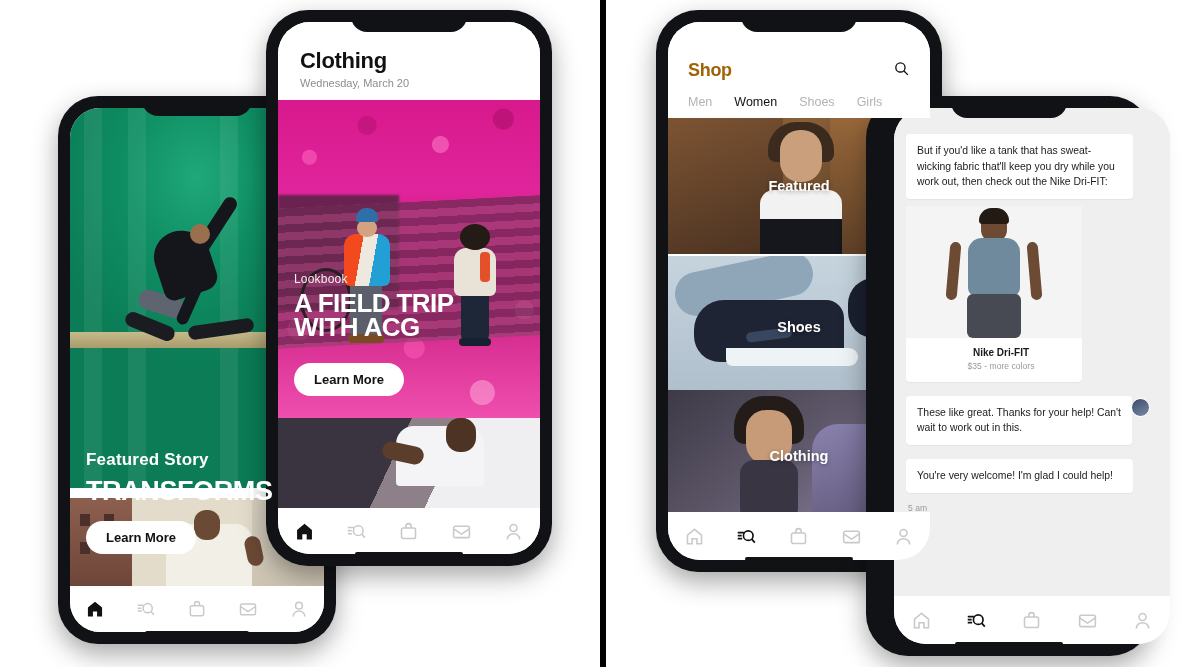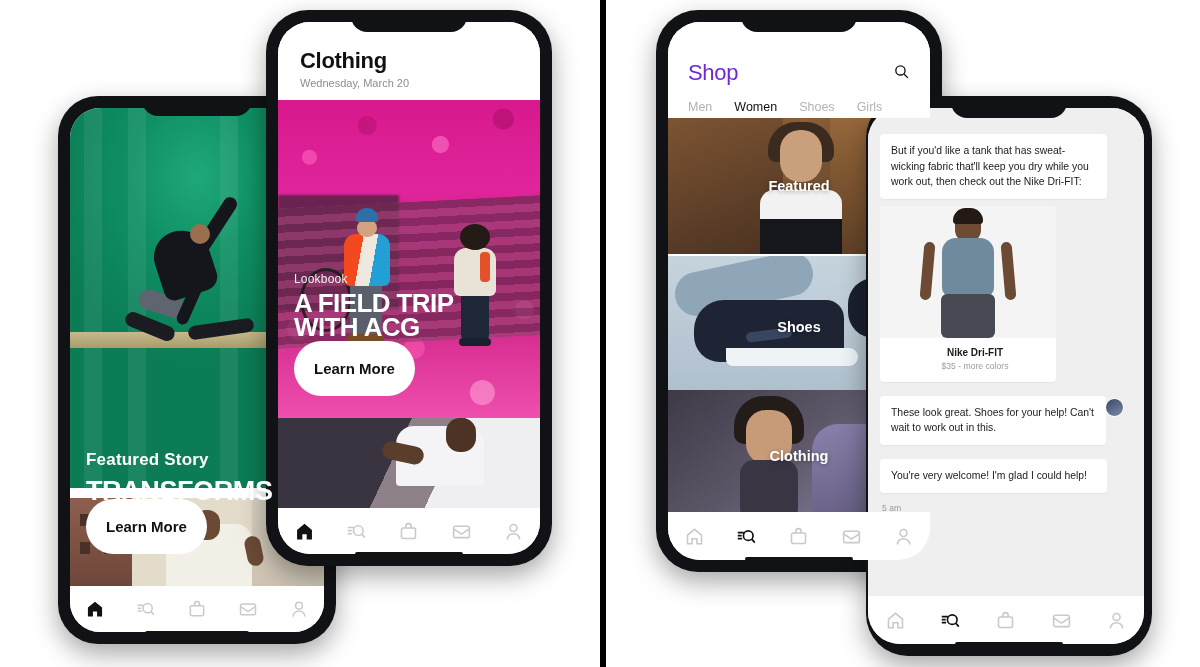--- a/index.html
+++ b/index.html
@@ -40,21 +40,21 @@
   .yogi .torso{position:absolute;left:38px;bottom:42px;width:56px;height:66px;background:#14161b;border-radius:26px 30px 14px 10px;transform:rotate(-18deg);}
   .yogi .armup{position:absolute;left:74px;bottom:86px;width:14px;height:64px;background:#14161b;border-radius:8px;transform:rotate(33deg);transform-origin:bottom center;}
   .yogi .armdn{position:absolute;left:66px;bottom:12px;width:12px;height:48px;background:#14161b;border-radius:7px;transform:rotate(24deg);}
   .yogi .head{position:absolute;left:72px;bottom:94px;width:20px;height:20px;border-radius:50%;background:#9a6f4d;}
   .yogi .legL{position:absolute;left:6px;bottom:4px;width:52px;height:15px;background:#1a1c22;border-radius:8px;transform:rotate(22deg);}
   .yogi .legR{position:absolute;left:70px;bottom:2px;width:66px;height:14px;background:#1a1c22;border-radius:8px;transform:rotate(-8deg);}
   .yogi .thigh{position:absolute;left:20px;bottom:24px;width:48px;height:20px;background:#5e6470;border-radius:12px;transform:rotate(18deg);}
   .yoga-caption{position:absolute;left:0;right:0;bottom:128px;padding:0 16px;z-index:4;}
   .cap-kicker{color:#fff;font-size:17px;font-weight:700;letter-spacing:.2px;margin-bottom:8px;}
   .cap-title{color:#fff;font-weight:800;font-size:27px;line-height:.97;letter-spacing:-.4px;text-transform:uppercase;}
-  .pill{display:inline-block;background:#fff;color:#111;border-radius:999px;padding:19px 20px;font-size:15px;font-weight:600;margin-top:12px;}
+  .pill{display:inline-block;background:#fff;color:#111;border-radius:999px;padding:9px 20px;font-size:13px;font-weight:600;margin-top:12px;}
   .yoga-pillwrap{position:absolute;left:16px;bottom:78px;z-index:5;}
   .street{position:absolute;left:0;right:0;bottom:46px;height:88px;overflow:hidden;background:#cfc6b4;}
   .street .sky{position:absolute;left:0;right:0;top:0;height:100%;background:linear-gradient(180deg,#d9d2c3 0%,#cdc4b2 100%);}
   .street .bldgL{position:absolute;left:0;top:0;width:62px;height:100%;background:linear-gradient(180deg,#8d5f4f,#6e4639);}
   .street .win{position:absolute;width:10px;height:12px;background:#4a3029;}
   .street .wall{position:absolute;left:62px;top:0;width:120px;height:100%;background:#e3dccb;}
   .street .man{position:absolute;left:96px;bottom:0;width:86px;height:62px;background:#f2efe6;border-radius:16px 16px 0 0;}
   .street .mhead{position:absolute;left:124px;bottom:46px;width:26px;height:30px;border-radius:12px;background:#6b4a35;}
   .street .hand{position:absolute;left:176px;bottom:20px;width:16px;height:30px;border-radius:8px;background:#6b4a35;transform:rotate(-12deg);}
   #phoneA .navbar{height:46px;}
@@ -109,21 +109,21 @@
   .bball .parm{position:absolute;left:104px;top:26px;width:42px;height:18px;background:#5a3d2a;border-radius:10px;transform:rotate(12deg);}
   #phoneB .navbar{height:46px;}
 
   
   #phoneC{left:656px;top:10px;width:286px;height:562px;border-radius:42px;}
   #phoneC .screen{left:12px;top:12px;width:262px;height:538px;border-radius:32px;}
   #phoneC .notch{top:0;width:116px;height:22px;}
   #phoneC .homebar{bottom:11px;width:108px;height:4px;}
   .shop-header{position:absolute;left:0;right:0;top:0;height:96px;background:#fff;z-index:7;box-sizing:border-box;padding:38px 20px 0;}
   .shop-row{display:flex;align-items:center;justify-content:space-between;}
-  .shop-title{font-size:22px;font-weight:400;color:#6d28d9;letter-spacing:-.3px;}
+  .shop-title{font-size:18px;font-weight:700;color:#a16207;letter-spacing:-.3px;}
   .shop-tabs{display:flex;gap:22px;margin-top:14px;}
   .shop-tab{font-size:12.5px;color:#b3b3b3;}
   .shop-tab.active{color:#111;font-weight:400;}
   .cat{position:absolute;left:0;right:0;overflow:hidden;}
   .cat .label{position:absolute;left:0;right:0;top:50%;transform:translateY(-50%);text-align:center;color:#fff;font-size:14.5px;font-weight:600;text-shadow:0 1px 4px rgba(0,0,0,.35);z-index:3;}
   #catFeatured{top:96px;height:136px;background:linear-gradient(135deg,#6b4a2e 0%,#8a6038 35%,#3a2a1d 100%);}
   #catFeatured .fur{position:absolute;left:0;top:0;width:44%;height:100%;background:linear-gradient(160deg,#7d5433,#4a3221);}
   #catFeatured .fur2{position:absolute;right:0;top:0;width:38%;height:100%;background:linear-gradient(200deg,#a4703f,#5d3f26);}
   #catFeatured .face{position:absolute;left:112px;top:12px;width:42px;height:52px;background:#caa07c;border-radius:20px;}
   #catFeatured .hair{position:absolute;left:100px;top:4px;width:66px;height:40px;background:#3b2a1e;border-radius:28px 28px 8px 8px;}
@@ -136,21 +136,21 @@
   #catShoes .shoe2{position:absolute;right:2px;top:22px;width:80px;height:60px;background:#1a2030;border-radius:26px 12px 18px 26px;}
   #catClothing{top:368px;height:132px;background:linear-gradient(140deg,#3d3a46 0%,#5d5668 45%,#8e87a6 100%);}
   #catClothing .hair{position:absolute;left:66px;top:6px;width:70px;height:48px;background:#241c18;border-radius:30px 30px 10px 10px;}
   #catClothing .face{position:absolute;left:78px;top:20px;width:46px;height:54px;background:#c79b78;border-radius:20px;}
   #catClothing .sweater{position:absolute;right:0;top:34px;width:118px;height:98px;background:linear-gradient(160deg,#8a82ad,#5b5475);border-radius:26px 8px 0 0;}
   #catClothing .neck{position:absolute;left:72px;top:70px;width:58px;height:62px;background:#3a3543;border-radius:14px;}
   #phoneC .navbar{height:48px;}
 
   
   #phoneD{left:866px;top:96px;width:286px;height:560px;border-radius:42px;}
-  #phoneD .screen{left:2px;top:12px;width:276px;height:536px;border-radius:32px;background:#efefef;}
+  #phoneD .screen{left:28px;top:12px;width:276px;height:536px;border-radius:32px;background:#efefef;}
   #phoneD .notch{top:0;width:116px;height:22px;}
   #phoneD .homebar{bottom:10px;width:108px;height:4px;}
   .chat{position:absolute;left:0;right:0;top:0;bottom:50px;padding:26px 12px 0;box-sizing:border-box;background:#efeff0;overflow:hidden;}
   .bub{background:#fff;border-radius:4px;padding:9px 11px;font-size:10.4px;line-height:1.5;color:#1a1a1a;max-width:205px;box-shadow:0 1px 1px rgba(0,0,0,.05);}
   .bub.left{margin-right:auto;}
   .bub.right{margin-left:auto;margin-right:26px;}
   .prodcard{background:#fff;border-radius:4px;margin-top:7px;overflow:hidden;max-width:176px;box-shadow:0 1px 1px rgba(0,0,0,.05);}
   .prodimg{height:132px;background:#f4f4f4;position:relative;overflow:hidden;}
   .pm-head{position:absolute;left:50%;transform:translateX(-50%);top:6px;width:26px;height:30px;background:#6c4a33;border-radius:12px;}
   .pm-hair{position:absolute;left:50%;transform:translateX(-50%);top:2px;width:30px;height:16px;background:#241a14;border-radius:14px 14px 4px 4px;}
@@ -428,21 +428,21 @@
             <div class="pm-top"></div>
               <div class="pm-short"></div>
           </div>
           <div class="prodmeta">
             <div class="prodname">Nike Dri-FIT</div>
             <div class="prodprice">$35 - more colors</div>
           </div>
         </div>
 
         <div style="position:relative;margin-top:14px;">
-          <div class="bub right">These look great. Shoes for your help! Can't wait to work out in this.</div>
+          <div class="bub right">These like great. Thanks for your help! Can't wait to work out in this.</div>
           <span class="avatar" style="top:2px"></span>
         </div>
 
         <div style="margin-top:14px;">
           <div class="bub left">You're very welcome! I'm glad I could help!</div>
         </div>
 
         <div class="stamp">5 am</div>
       </div>
 

